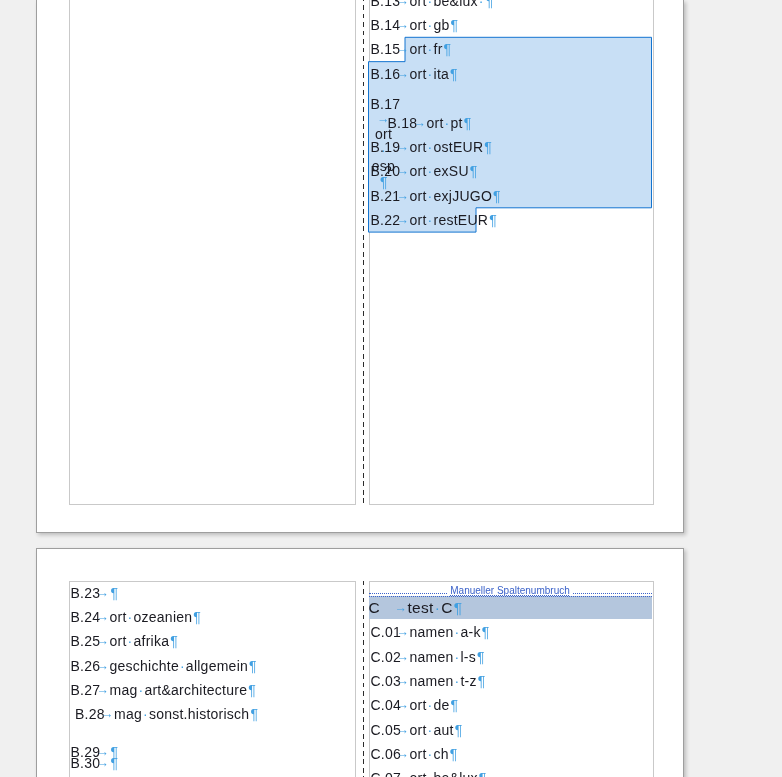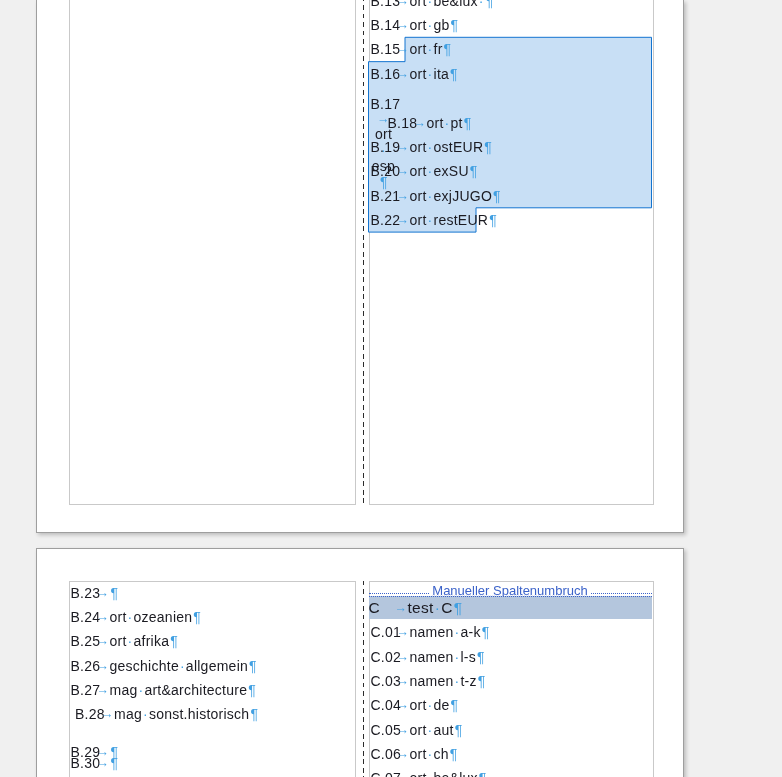--- a/index.html
+++ b/index.html
@@ -59,21 +59,21 @@
 
   .break-row{
     position:absolute; left:331.5px; top:31.5px; width:283px; height:15px;
     display:flex; align-items:flex-end; z-index:2;
   }
   .dotline{
     flex:1; height:0; margin-bottom:2px;
     border-bottom:1px dotted var(--break,#3b62c9);
   }
   .break-label{
-    font-size:13px; line-height:10px; padding:0 3px;
+    font-size:10px; line-height:10px; padding:0 3px;
     color:var(--break,#3b62c9);
     text-decoration:underline dotted;
   }
 
   .heading-row{
     position:absolute; left:331.5px; top:46.5px; width:283px; height:22px;
     background:var(--heading-bg,#b4c6dd);
     border-top:1px dotted var(--break,#3b62c9);
     display:flex; align-items:center; z-index:2;
   }

